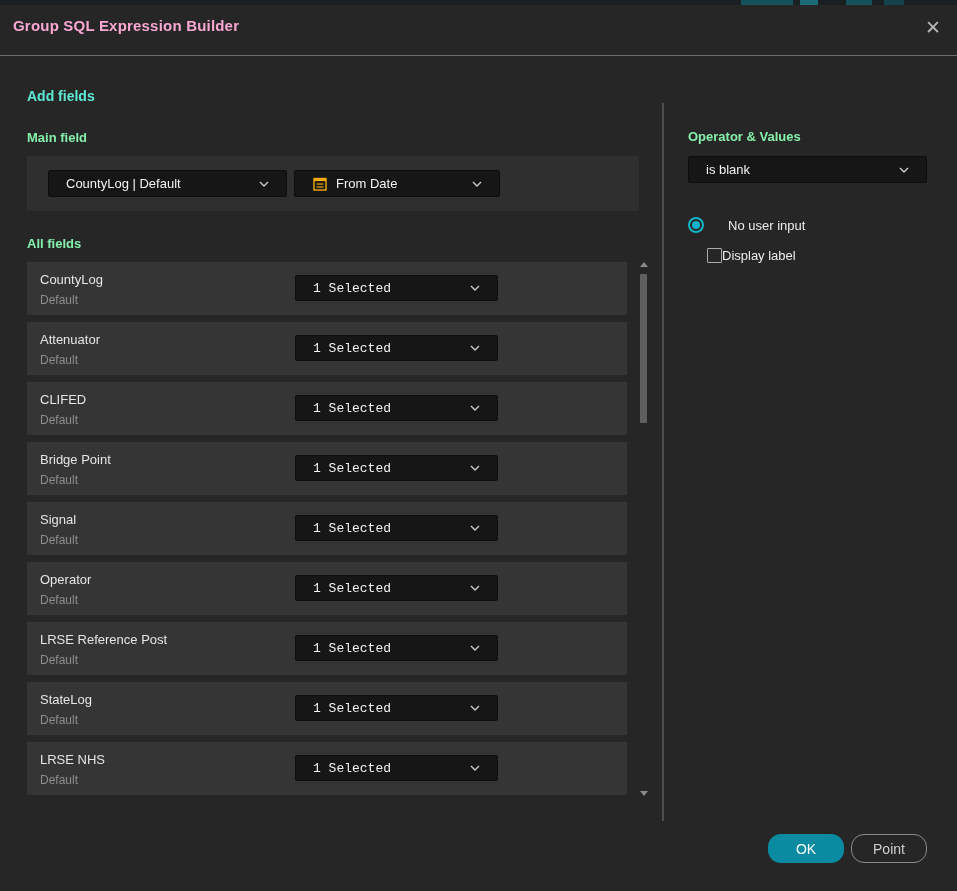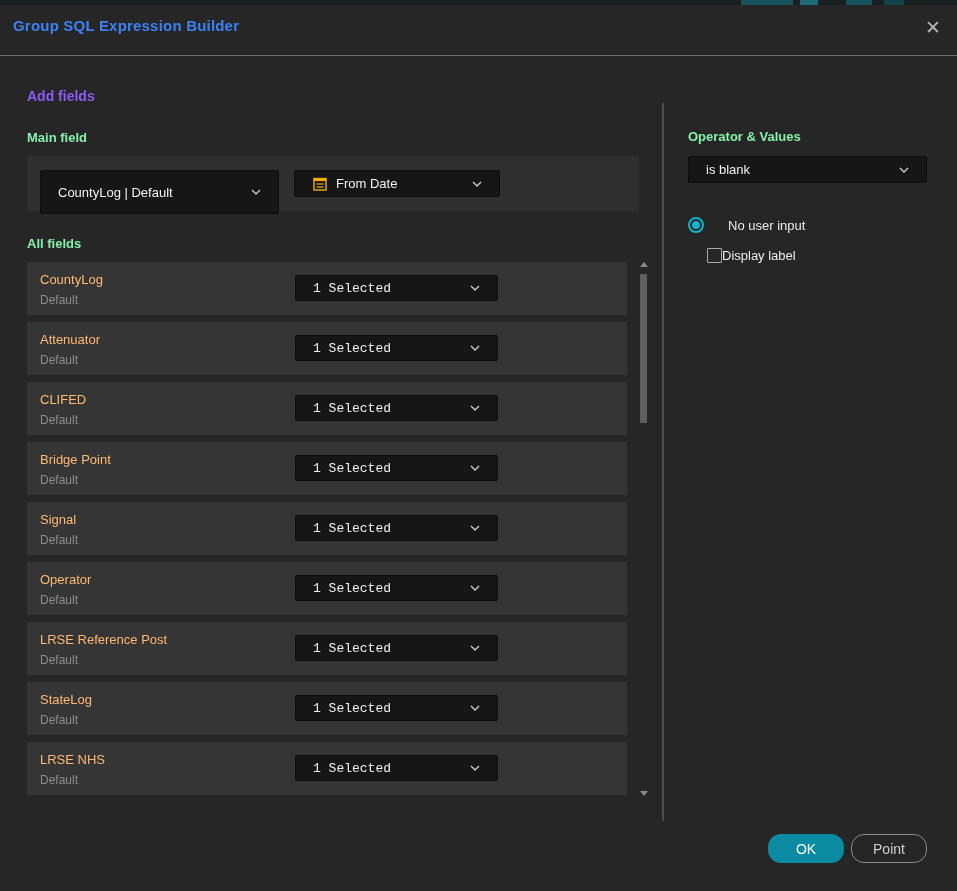--- a/index.html
+++ b/index.html
@@ -18,58 +18,58 @@
   .top-strip { left: 0; top: 0; width: 957px; height: 5px; background: #1a1f21; }
   .remnant { position: absolute; top: 0; height: 5px; background: #15525c; }
   .r1 { left: 741px; width: 52px; }
   .r2 { left: 800px; width: 18px; background: #1d6b77; }
   .r3 { left: 846px; width: 26px; }
   .r4 { left: 884px; width: 20px; background: #12424a; }
 
   
   .dialog-title {
     left: 13px; top: 17px;
-    font-size: 15px; font-weight: 700; color: #3b82f6; letter-spacing: .2px;
+    font-size: 15px; font-weight: 700; color: #f9a8d4; letter-spacing: .2px;
   }
   .close-btn {
     left: 918px; top: 12px; width: 30px; height: 30px;
     display: flex; align-items: center; justify-content: center;
     color: #b4b4b4; font-size: 19px; cursor: pointer; background: transparent; border: 0;
     font-family: "DejaVu Sans", sans-serif;
   }
   .title-divider { left: 0; top: 55px; width: 957px; height: 1px; background: #6e6e6e; }
 
   
-  .add-fields-heading { left: 27px; top: 88px; font-size: 14px; font-weight: 700; color: #8b5cf6; }
+  .add-fields-heading { left: 27px; top: 88px; font-size: 14px; font-weight: 700; color: #5eead4; }
   .section-label { font-size: 13px; font-weight: 700; color: #86efac; }
   .main-field-label { left: 27px; top: 130px; }
   .all-fields-label  { left: 27px; top: 236px; }
   .ops-label { left: 688px; top: 129px; }
 
   
   .select {
     background: #161616; border: 1px solid #0d0d0d; border-radius: 2px;
     display: flex; align-items: center; cursor: pointer;
     padding: 0 17px; gap: 8px;
   }
   .select .val { font-size: 13px; color: #f2f2f2; flex: 1; white-space: nowrap; overflow: hidden; }
   .select .chev { display: flex; align-items: center; }
 
   
   .main-panel { left: 27px; top: 156px; width: 612px; height: 55px; background: #2f2f2f; }
-  .sel-layer { left: 40px; top: 170px; width: 239px; height: 44px; }
+  .sel-layer { left: 48px; top: 170px; width: 239px; height: 27px; }
   .sel-field { left: 294px; top: 170px; width: 206px; height: 27px; }
   .cal-icon { display: flex; align-items: center; }
 
   
   .list { left: 27px; top: 262px; width: 600px; }
   .field-row {
     position: relative; width: 600px; height: 53px; background: #353535; margin-bottom: 7px;
   }
-  .field-row .fname { position: absolute; left: 13px; top: 10px; font-size: 13px; color: #fdba74; }
+  .field-row .fname { position: absolute; left: 13px; top: 10px; font-size: 13px; color: #e5e5e5; }
   .field-row .fsub  { position: absolute; left: 13px; top: 31px; font-size: 12px; color: #8d8d8d; }
   .field-row .select { position: absolute; left: 268px; top: 13px; width: 203px; height: 26px; font-family: Liberation Mono, monospace; }
 
   
   .sb-track { left: 638px; top: 259px; width: 12px; height: 541px; }
   .sb-up {
     position: absolute; left: 2px; top: 3px;
     width: 0; height: 0; border-left: 4px solid transparent; border-right: 4px solid transparent;
     border-bottom: 5px solid #8a8a8a; cursor: pointer;
   }

